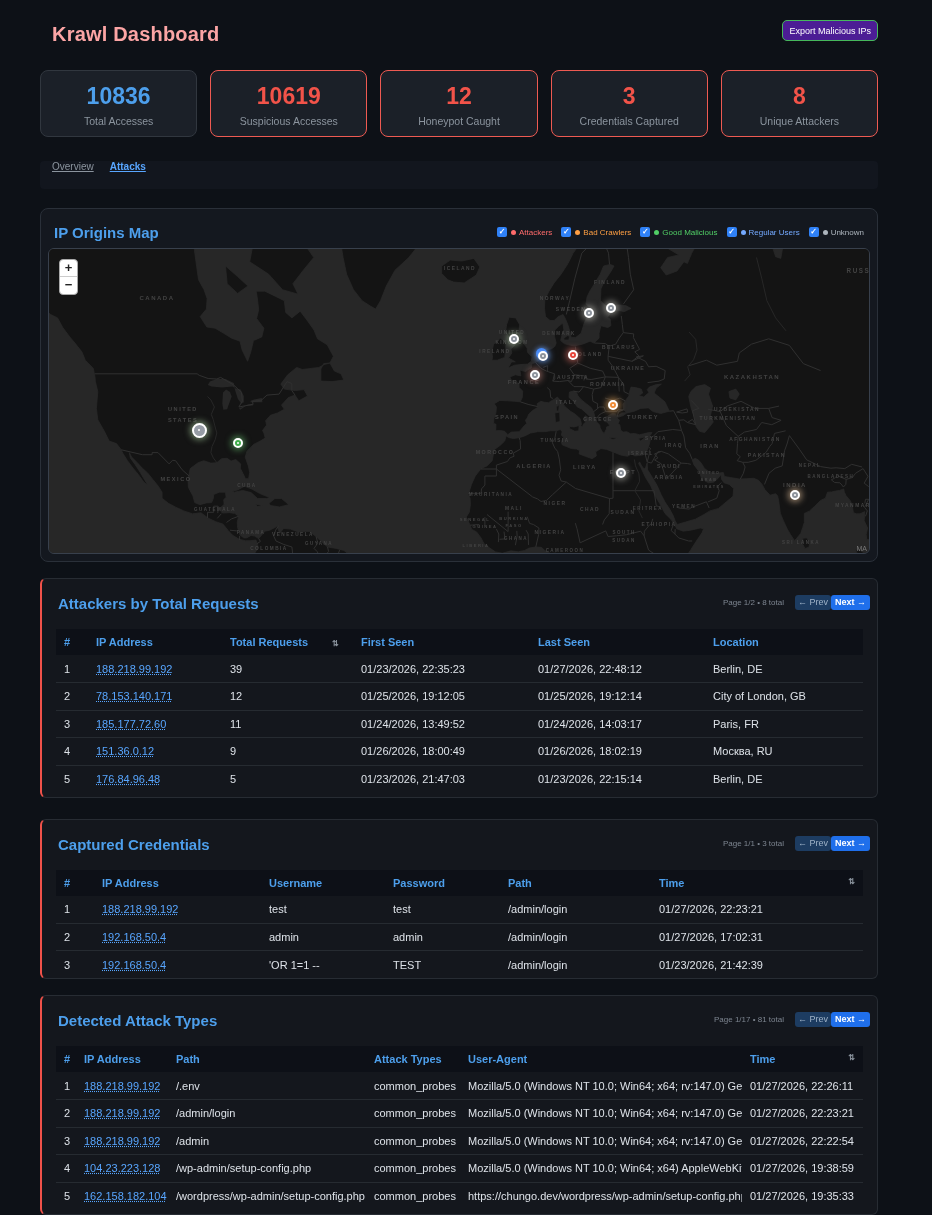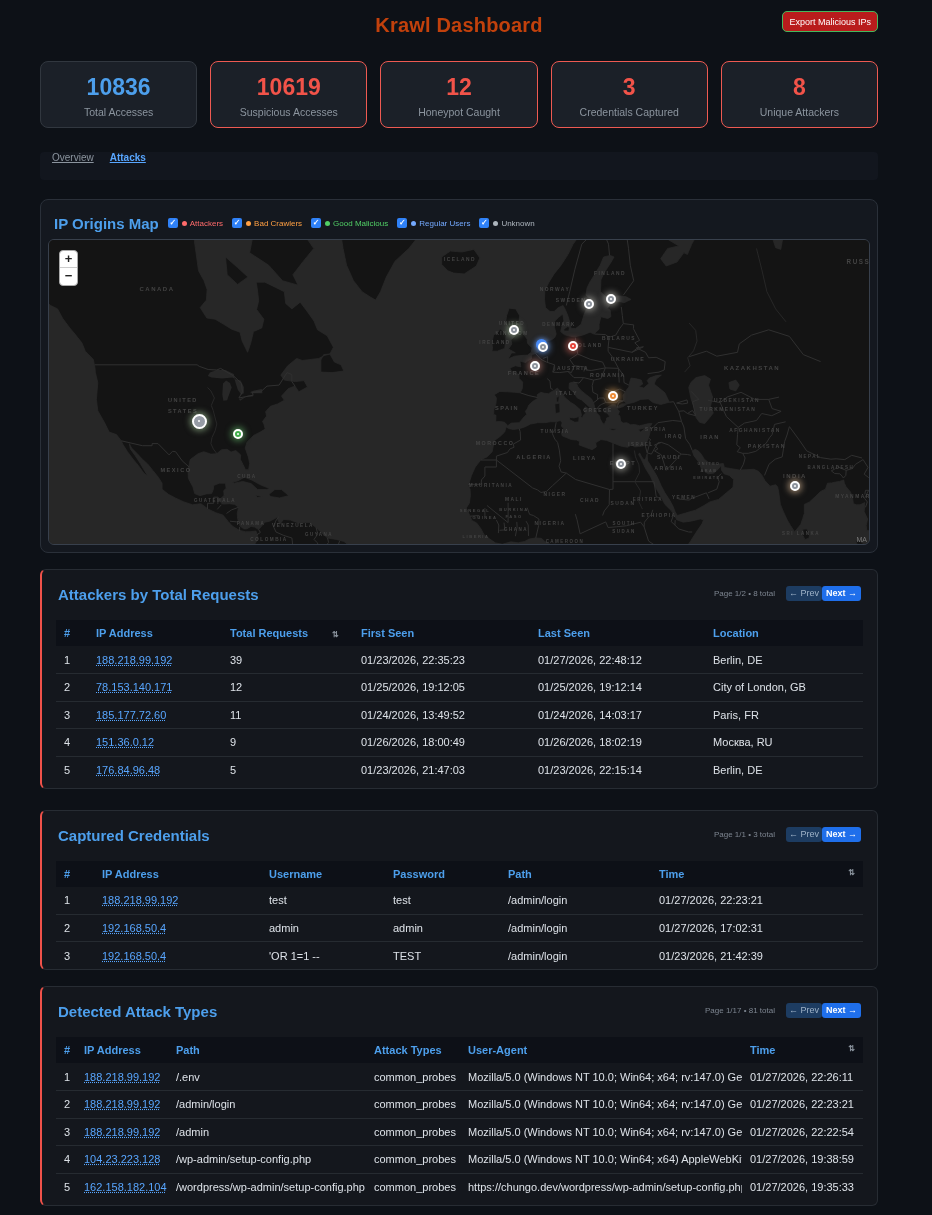--- a/index.html
+++ b/index.html
@@ -1,45 +1,45 @@
 <!DOCTYPE html>
 <html><head><meta charset="utf-8"><style>
 *{box-sizing:border-box}
 body{margin:0;background:#0d1117;font-family:"Liberation Sans",sans-serif;width:932px}
 .wrap{width:838px;margin-left:40px}
 header{position:relative;height:58px}
-h1{margin:3px;text-align:center;color:#c2410c;font-size:20px;font-weight:bold;padding-top:11px;letter-spacing:.2px}
-.export{position:absolute;top:8px;right:0;background:#b91c1c;color:#fff;font-size:9px;padding:0 6px;height:21px;line-height:21px;border-radius:5px;border:1px solid #46b85c}
+h1{margin:12px;color:#fca5a5;font-size:20px;font-weight:bold;padding-top:11px;letter-spacing:.2px}
+.export{position:absolute;top:8px;right:0;background:#4c1d95;color:#fff;font-size:9px;padding:0 6px;height:21px;line-height:21px;border-radius:5px;border:1px solid #46b85c}
 .stats{display:flex;gap:13px}
 .stat{flex:1;background:#1b2028;border:1px solid #31373f;border-radius:8px;text-align:center;height:67px;padding-top:13px}
 .stat .num{font-size:23px;font-weight:bold;color:#4d9fec;line-height:25px}
 .stat.red .num{color:#f25349}
 .stat.red{border-color:#ee5a52}
 .stat .lbl{font-size:10.5px;color:#8b949e;margin-top:6px}
 .tabs{margin-top:24px;background:#12161e;height:28px;display:flex;padding-left:12px;border-radius:4px}
 .tab{font-size:10px;color:#8b949e;text-decoration:underline;margin-right:16px}
 .tab.active{color:#58a6ff;font-weight:bold}
 .card{background:#14181f;border:1px solid #2a3039;border-radius:8px}
 .mapcard{margin-top:19px;padding:7px}
-.maphead{display:flex;align-items:center;height:32px;padding:0 6px 0 6px}
+.maphead{display:flex;justify-content:space-between;align-items:center;height:32px;padding:0 6px 0 6px}
 .maphead h2{font-size:15px;color:#4d9fec;margin:0;font-weight:bold}
 .legend{display:flex;align-items:center}
 .leg{font-size:8px;display:flex;align-items:center;margin-left:9px}
 .cb{width:10px;height:10px;background:#2f81f7;border-radius:2px;margin-right:4px;color:#fff;font-size:8px;line-height:10px;text-align:center;font-weight:bold}
 .dot{width:5px;height:5px;border-radius:50%;margin-right:3px}
 .mapbox{position:relative;width:822px;height:306px;overflow:hidden;background:#252525;border-radius:6px;border:1px solid #38404c}
 .zoomctl{position:absolute;left:10px;top:10px;width:19px;background:#fff;border-radius:4px;border:1px solid #aaa;z-index:5}
 .zoomctl div{height:17px;text-align:center;font-size:13px;font-weight:bold;color:#222;line-height:16px}
 .zoomctl div:first-child{border-bottom:1px solid #ccc}
 .m{position:absolute;border-radius:50%;border:2px solid #fff;z-index:3}
 .m i{position:absolute;left:50%;top:50%;width:2px;height:2px;margin:-1px 0 0 -1px;background:#fff;border-radius:50%}
 .tcard{border-left:2px solid #f0524a;padding:14px 14px 0 14px;position:relative;margin-top:24px;overflow:hidden;border-radius:6px;background:#14171d;border-top:1px solid #272c33;border-right:1px solid #272c33;border-bottom:1px solid #272c33}
 .t1{margin-top:16px!important;padding-bottom:4px!important}.t2{margin-top:21px!important}.t3{margin-top:16px!important;padding-bottom:4px!important}
 .tcard h2{font-size:15px;color:#4d9fec;margin:2px 0 0 2px;font-weight:bold}
-.pager{position:absolute;top:16px;right:16px;display:flex;align-items:center}
+.pager{position:absolute;top:16px;right:7px;display:flex;align-items:center}
 .pinfo{font-size:8px;color:#7d8590;margin-right:2px}
 .pbtn{font-size:9px;border-radius:3px;height:15px;line-height:15px;padding:0 3px}.pprev{margin-left:9px}.pnext{padding:0 4px}
 .pprev{background:#1d3c61;color:#9fb3c8}
 .pnext{background:#1f6feb;color:#fff;font-weight:bold}
 table{border-collapse:collapse;width:100%;margin-top:17px;table-layout:fixed}
 thead th{background:#0d1017;color:#4d9fec;font-size:11px;font-weight:bold;text-align:left;padding:0 8px;height:26px;white-space:nowrap;overflow:hidden}
 td{font-size:11px;color:#dde2e8;padding:0 8px;border-top:1px solid #262b31;height:27.5px;white-space:nowrap;overflow:hidden}
 tbody tr:first-child td{border-top:none}
 a.ip{color:#58a6ff;text-decoration:underline dotted}
 .sort{color:#8b949e;font-size:8px}

